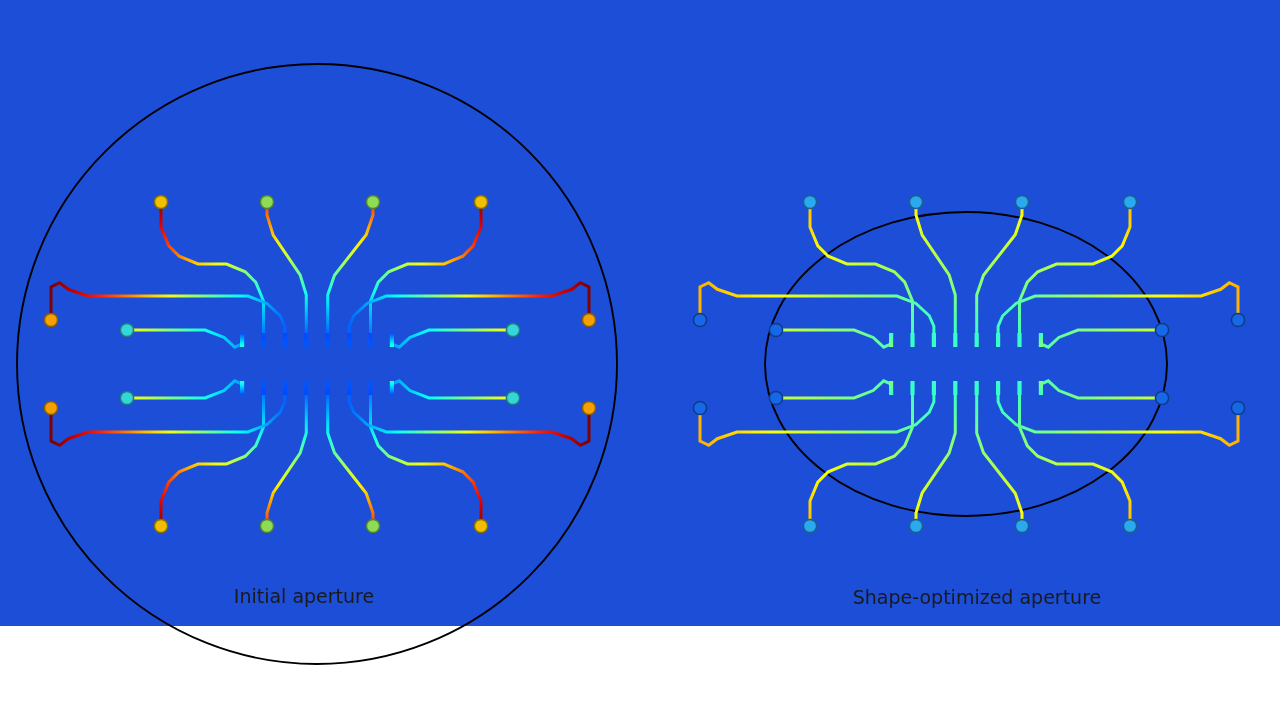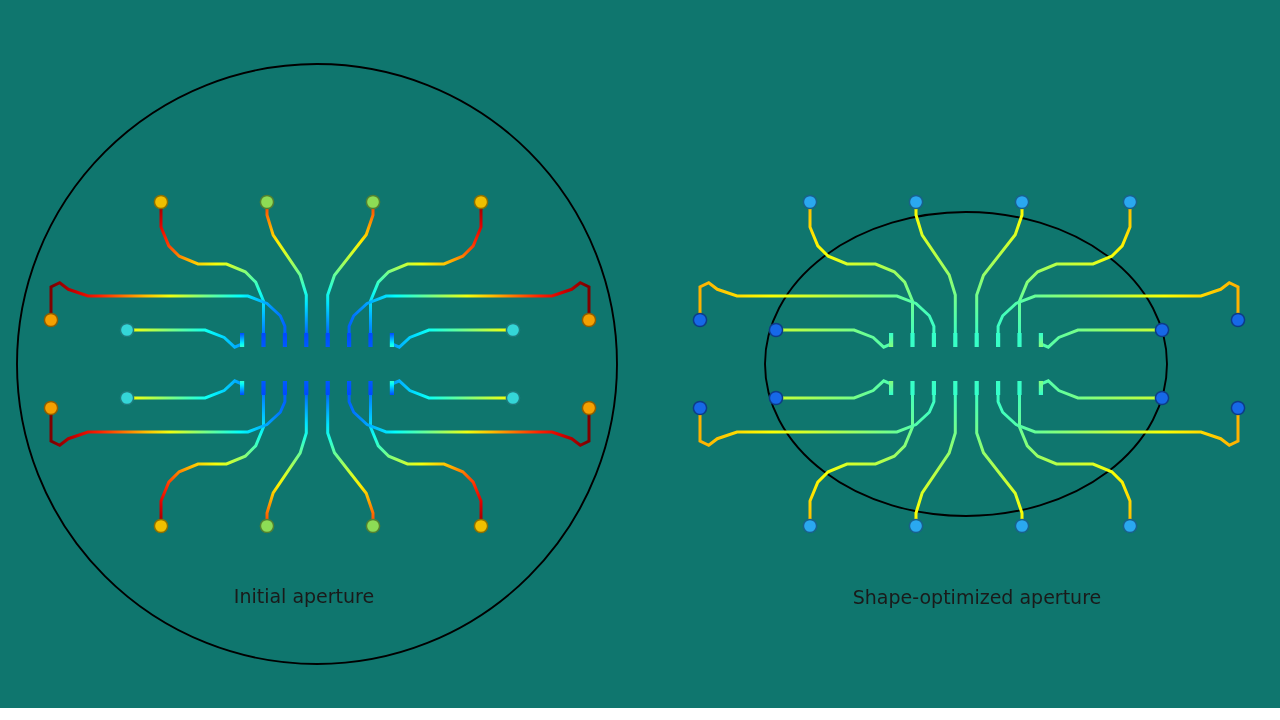--- a/index.html
+++ b/index.html
@@ -10,22 +10,22 @@
   }
   body {
     width: 1280px;
     height: 720px;
     font-family: "DejaVu Sans", "Liberation Sans", sans-serif;
     overflow: hidden;
   }
   #stage {
     position: relative;
     width: 1280px;
-    height: 708px;
-    background: #0f766e;
+    height: 626px;
+    background: #1d4ed8;
   }
   svg.figure {
     position: absolute;
     top: 0;
     left: 0;
     width: 1280px;
     height: 720px;
   }
   .caption-text {
     font-family: "DejaVu Sans", "Liberation Sans", sans-serif;

